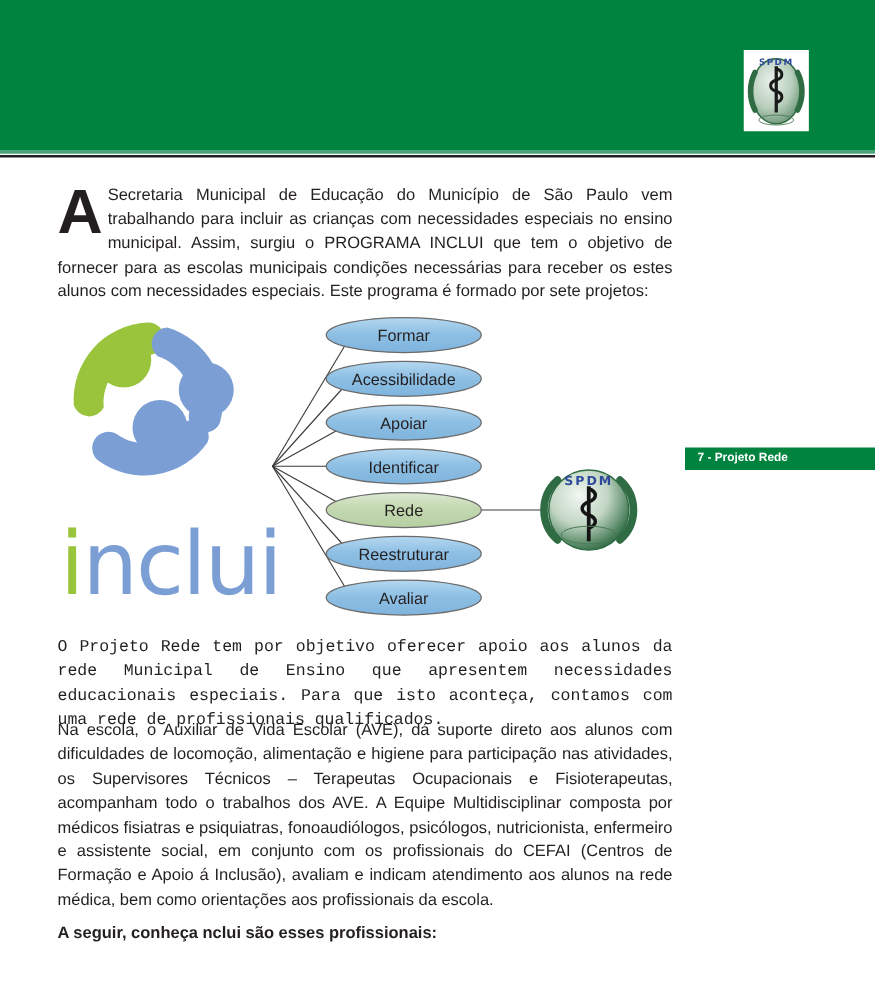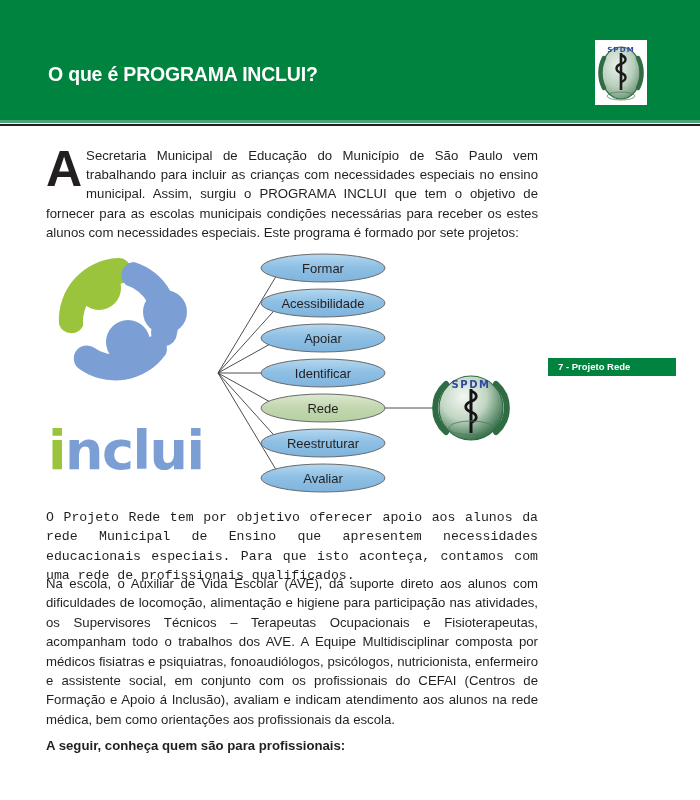--- a/index.html
+++ b/index.html
@@ -59,21 +59,21 @@
     width: 700px;
     height: 1.5px;
     background: #231f20;
   }
 
   
   .side-tab {
     position: absolute;
     left: 548px;
     top: 358px;
-    width: 128px;
+    width: 152px;
     height: 18px;
     background: #00833e;
     color: #ffffff;
     font-size: 9.5px;
     font-weight: bold;
     line-height: 18px;
     padding-left: 10px;
     box-sizing: border-box;
     white-space: nowrap;
   }
@@ -123,34 +123,33 @@
     top: 248px;
     width: 500px;
     height: 252px;
   }
   .diagram svg { display: block; }
 
   .inclui-word {
     position: absolute;
     left: 48px;
     top: 424px;
-    font-size: 54px;
-    font-weight: bold;
+    font-size: 70px;
+    font-weight: normal;
     letter-spacing: -1.5px;
     line-height: 54px;
     font-family: "DejaVu Sans", sans-serif;
   }
   .inclui-i  { color: #9ac43c; }
   .inclui-rest { color: #7b9fd4; }
 </style>
 </head>
 <body>
 
 <div class="header">
-  <div class="header-title">O que é PROGRAMA INCLUI?</div>
 
   <div class="header-logo">
     <svg width="52" height="65" viewBox="0 0 52 65">
       <defs>
         <radialGradient id="hdrOval" cx="40%" cy="35%" r="75%">
           <stop offset="0%" stop-color="#e9f0ea"></stop>
           <stop offset="55%" stop-color="#b9cfbd"></stop>
           <stop offset="100%" stop-color="#5c8a68"></stop>
         </radialGradient>
       </defs>
@@ -257,13 +256,13 @@
       <path d="M124 104 a62 62 0 0 1 -88 14 a13 13 0 0 1 15 -21 a38 38 0 0 0 54 -9 a13 13 0 0 1 19 16 z" fill="#7b9fd4"></path>
       <circle cx="86" cy="92" r="22" fill="#7b9fd4"></circle>
     </g>
   </svg>
 </div>
 
 <div class="inclui-word"><span class="inclui-i">i</span><span class="inclui-rest">nclui</span></div>
 
 <div class="para para-rede">O Projeto Rede tem por objetivo oferecer apoio aos alunos da rede Municipal de Ensino que apresentem necessidades educacionais especiais. Para que isto aconteça, contamos com uma rede de profissionais qualificados.</div>
 <div class="para para-escola">Na escola, o Auxiliar de Vida Escolar (AVE), dá suporte direto aos alunos com dificuldades de locomoção, alimentação e higiene para participação nas atividades, os Supervisores Técnicos – Terapeutas Ocupacionais e Fisioterapeutas, acompanham todo o trabalhos dos AVE.  A  Equipe Multidisciplinar composta por médicos fisiatras e psiquiatras, fonoaudiólogos, psicólogos, nutricionista, enfermeiro e assistente social, em conjunto com os profissionais do CEFAI (Centros de Formação e Apoio á Inclusão), avaliam e indicam atendimento aos alunos na rede médica, bem como orientações aos profissionais da escola.</div>
-<div class="para-final">A seguir, conheça quem são para profissionais:</div>
+<div class="para-final">A seguir, conheça nclui são esses profissionais:</div>
 
 </body></html>

